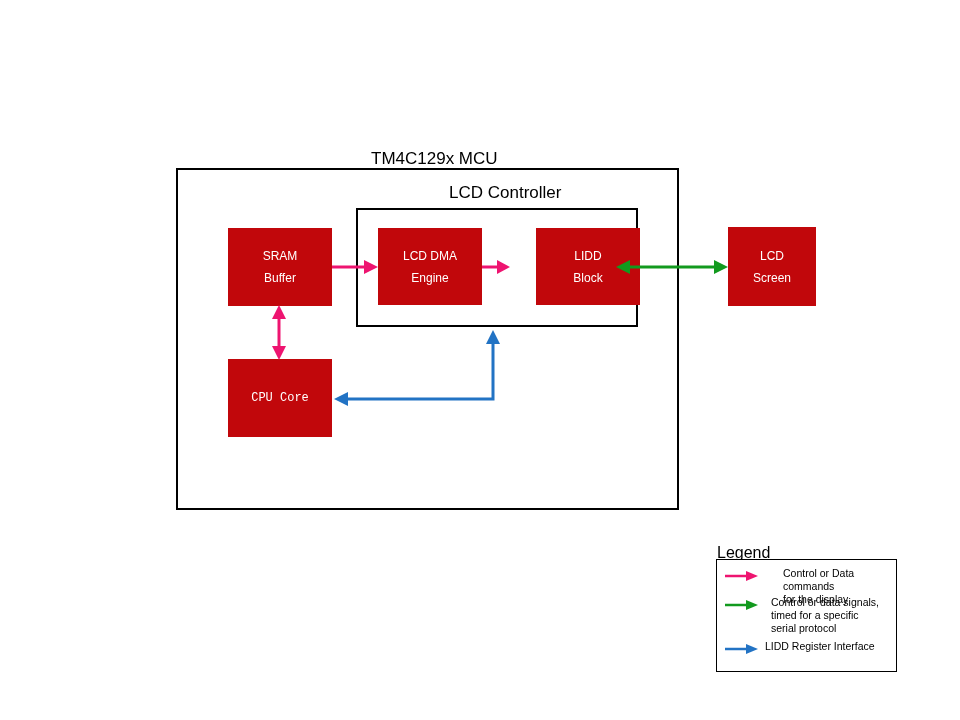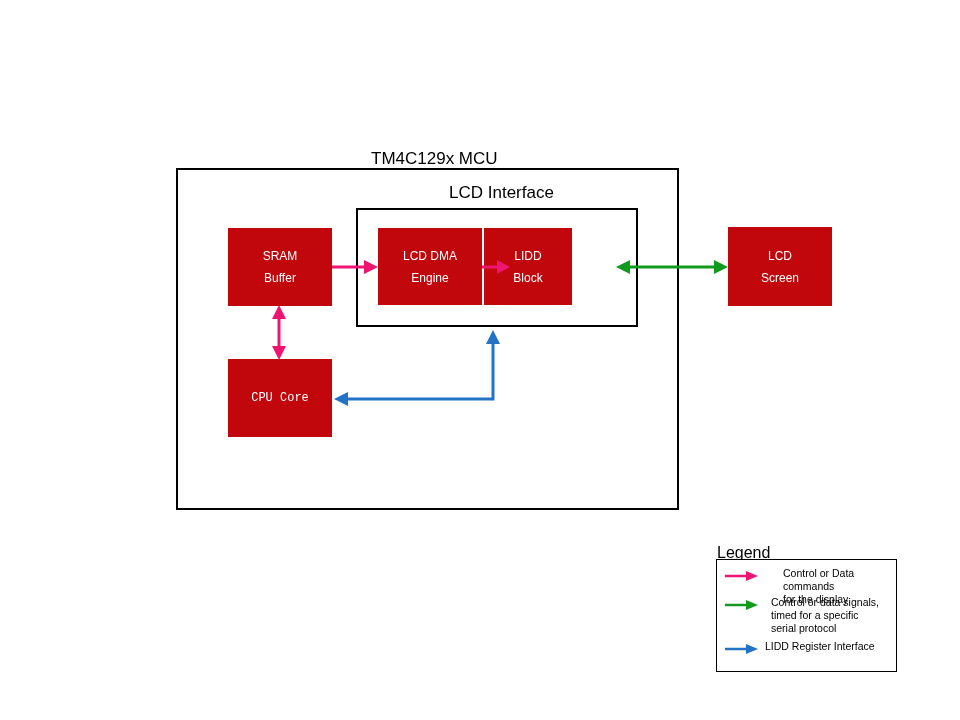--- a/index.html
+++ b/index.html
@@ -65,23 +65,23 @@
     display: flex;
     align-items: center;
     justify-content: center;
     text-align: center;
     font-size: 12px;
     line-height: 22px;
     white-space: pre-line;
   }
   .block-sram   { left: 228px; top: 228px; width: 104px; height: 78px; }
   .block-dma    { left: 378px; top: 228px; width: 104px; height: 77px; }
-  .block-lidd   { left: 484px; top: 228px; width: 88px; height: 77px; }
+  .block-lidd   { left: 536px; top: 228px; width: 104px; height: 77px; }
   .block-cpu    { left: 228px; top: 359px; width: 104px; height: 78px; font-family: Liberation Mono, monospace; }
-  .block-screen { left: 728px; top: 227px; width: 104px; height: 79px; }
+  .block-screen { left: 728px; top: 227px; width: 88px; height: 79px; }
 
   .connectors {
     position: absolute;
     left: 0; top: 0;
     width: 960px; height: 720px;
     pointer-events: none;
   }
   .stroke-pink  { stroke: var(--arrow-pink);  stroke-width: 3; fill: none; }
   .fill-pink    { fill: var(--arrow-pink); }
   .stroke-green { stroke: var(--arrow-green); stroke-width: 3; fill: none; }
@@ -123,21 +123,21 @@
 </style>
 </head>
 <body>
 
 <div class="canvas">
 
 
   <div class="mcu-label">TM4C129x MCU</div>
   <div class="mcu-box"></div>
 
-  <div class="controller-label">LCD Interface</div>
+  <div class="controller-label">LCD Controller</div>
   <div class="controller-box"></div>
 
   <div class="block block-sram">SRAM
 Buffer</div>
   <div class="block block-dma">LCD DMA
 Engine</div>
   <div class="block block-lidd">LIDD
 Block</div>
   <div class="block block-cpu">CPU Core</div>
   <div class="block block-screen">LCD

